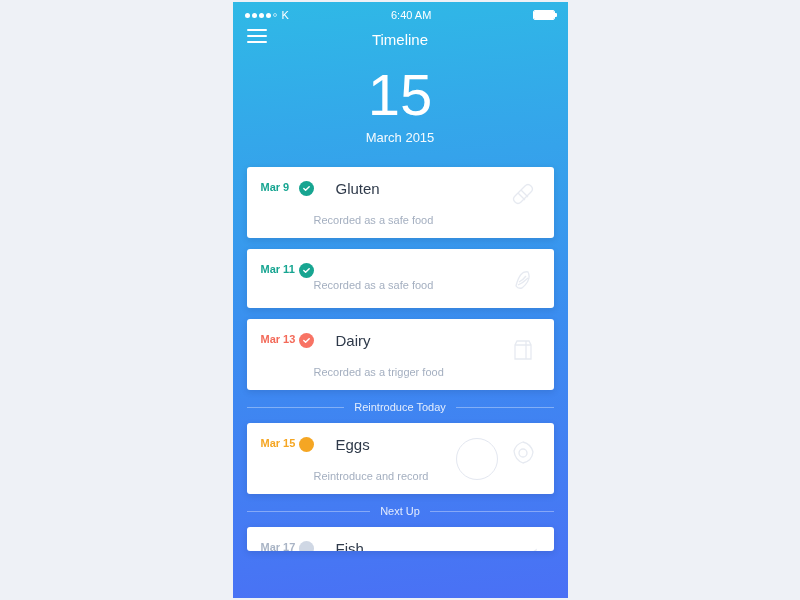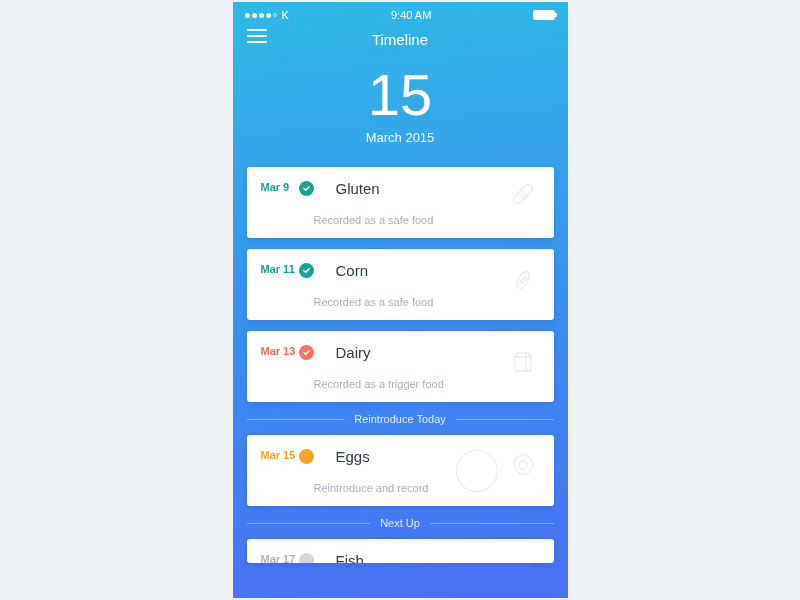--- a/index.html
+++ b/index.html
@@ -114,21 +114,21 @@
     <div style="display:flex;align-items:center;">
       <span class="dots">
         <span></span>
           <span></span>
           <span></span>
           <span></span>
           <span class="empty"></span>
       </span>
       <span class="carrier">K</span>
     </div>
-    <div>9:40 AM</div>
+    <div>6:40 AM</div>
     <div class="battery">
         <div class="fill"></div>
       </div>
   </div>
 
   <div class="header">
     <div class="hamburger">
       <span></span>
         <span></span>
         <span></span>
@@ -162,21 +162,20 @@
     </div>
 
     <div class="card">
       <div class="date teal">Mar 11</div>
       <div class="badge teal">
         <svg viewBox="0 0 10 10">
             <path d="M2 5 L4 7 L8 3" stroke="#fff" stroke-width="1.6" fill="none" stroke-linecap="round" stroke-linejoin="round"></path>
           </svg>
       </div>
       <div class="body">
-        <div class="name">Corn</div>
         <div class="sub">Recorded as a safe food</div>
       </div>
       <div class="food-icon">
         <svg viewBox="0 0 34 34">
             <path d="M10 24 Q14 8 22 10 Q26 18 16 26 Q12 27 10 24 Z M13 20 Q17 18 20 14 M12 23 Q17 21 22 16"></path>
           </svg>
       </div>
     </div>
 
     <div class="card">

